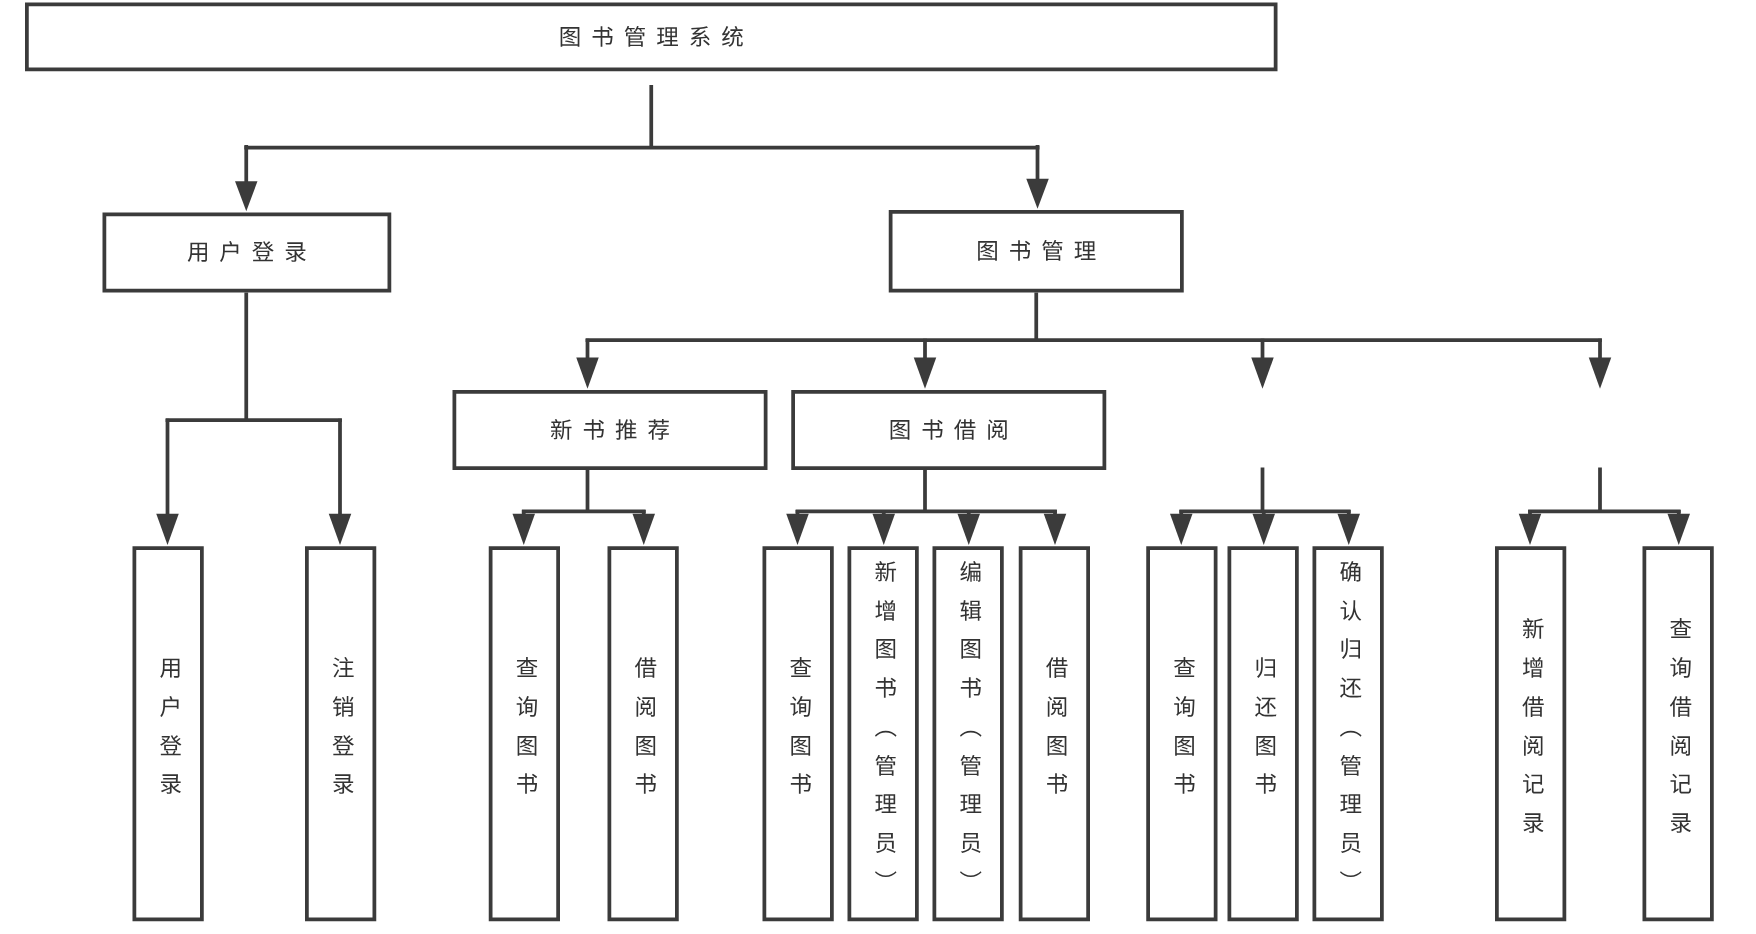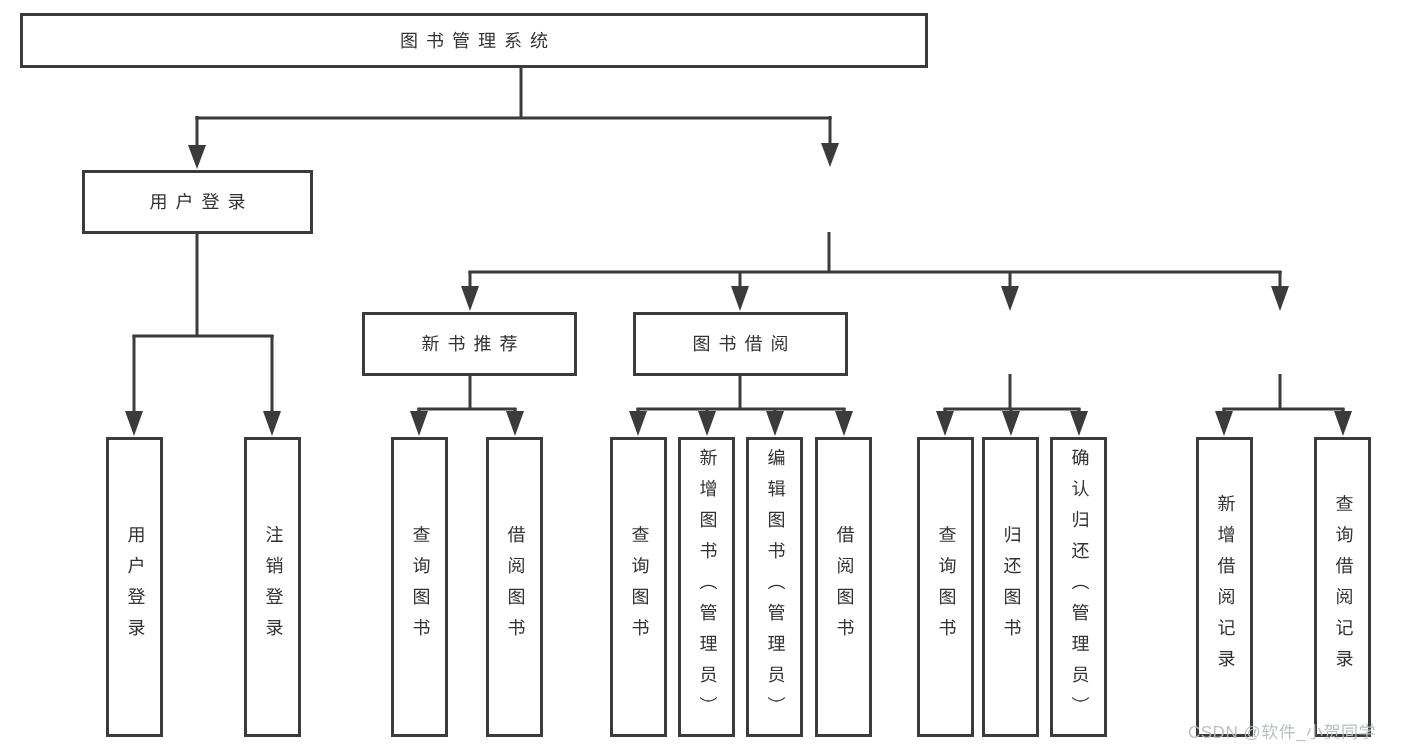--- a/index.html
+++ b/index.html
@@ -32,24 +32,24 @@
     z-index: 2;
     color: #333333;
   }
   .h-label {
     font-size: 18px;
     letter-spacing: 8px;
     padding-left: 8px;
     white-space: nowrap;
     line-height: 1;
   }
-  .root-box  { left: 20px;  top: 13px;  width: 908px; height: 55px; border-width: 3px; }
+  .root-box  { left: 20px;  top: 2px;  width: 1002px; height: 55px; border-width: 3px; }
   .lvl1-a    { left: 82px;  top: 170px; width: 231px;  height: 64px; }
   .lvl1-b    { left: 711px; top: 168px; width: 236px;  height: 66px; }
-  .lvl2      { top: 312px;  width: 215px; height: 64px; text-align: right; }
+  .lvl2      { top: 312px;  width: 252px; height: 64px; text-align: right; }
   .lvl2-0    { left: 362px; }
   .lvl2-1    { left: 633px; }
   .lvl2-2    { left: 903px; }
   .lvl2-3    { left: 1172px; }
   .leaf {
     top: 437px;
     width: 57px;
     height: 300px;
   }
   .leaf .v-label {
@@ -166,20 +166,23 @@
     </g>
   </svg>
 
   <div class="node root-box">
     <span class="h-label">图书管理系统</span>
   </div>
 
   <div class="node lvl1-a">
     <span class="h-label">用户登录</span>
   </div>
+  <div class="node lvl1-b">
+    <span class="h-label">图书管理</span>
+  </div>
 
   <div class="node lvl2 lvl2-0">
     <span class="h-label">新书推荐</span>
   </div>
   <div class="node lvl2 lvl2-1">
     <span class="h-label">图书借阅</span>
   </div>
 
   <div class="node leaf leaf-0">
     <span class="v-label">用户登录</span>
@@ -214,15 +217,14 @@
   <div class="node leaf leaf-10">
     <span class="v-label">确认归还（管理员）</span>
   </div>
   <div class="node leaf leaf-11">
     <span class="v-label">新增借阅记录</span>
   </div>
   <div class="node leaf leaf-12">
     <span class="v-label">查询借阅记录</span>
   </div>
 
-  <div class="watermark">CSDN @软件_小贺同学</div>
 
 </div>
 
 </body></html>

